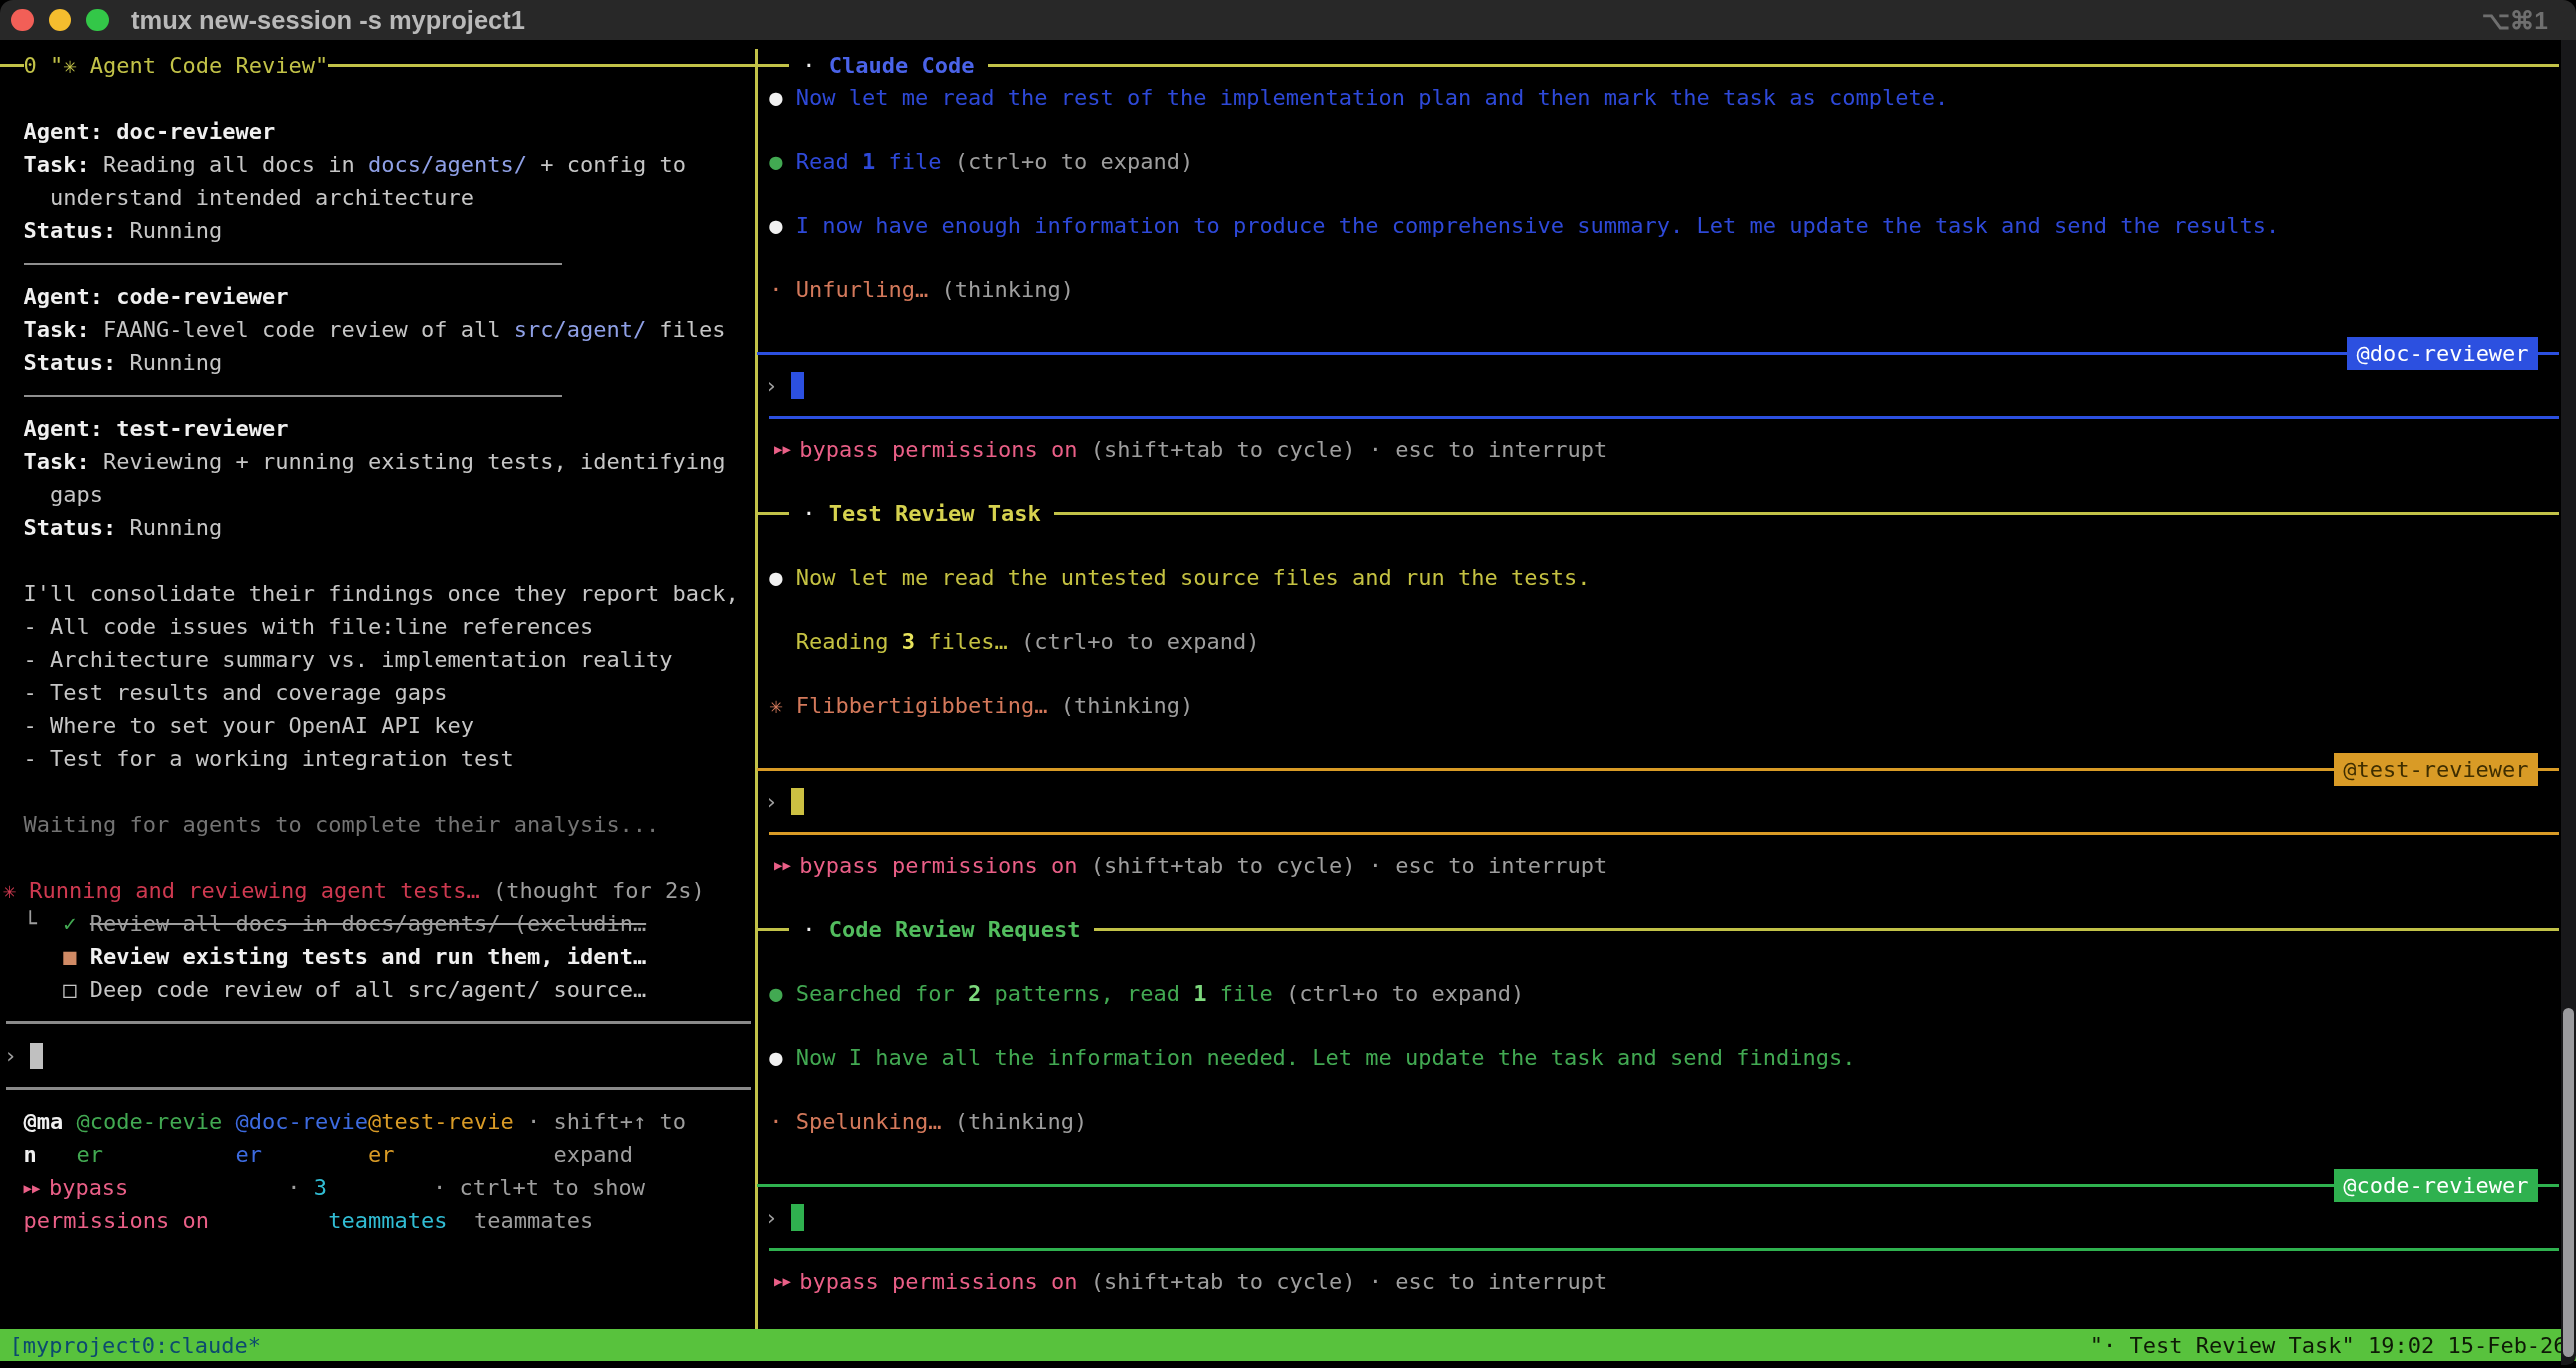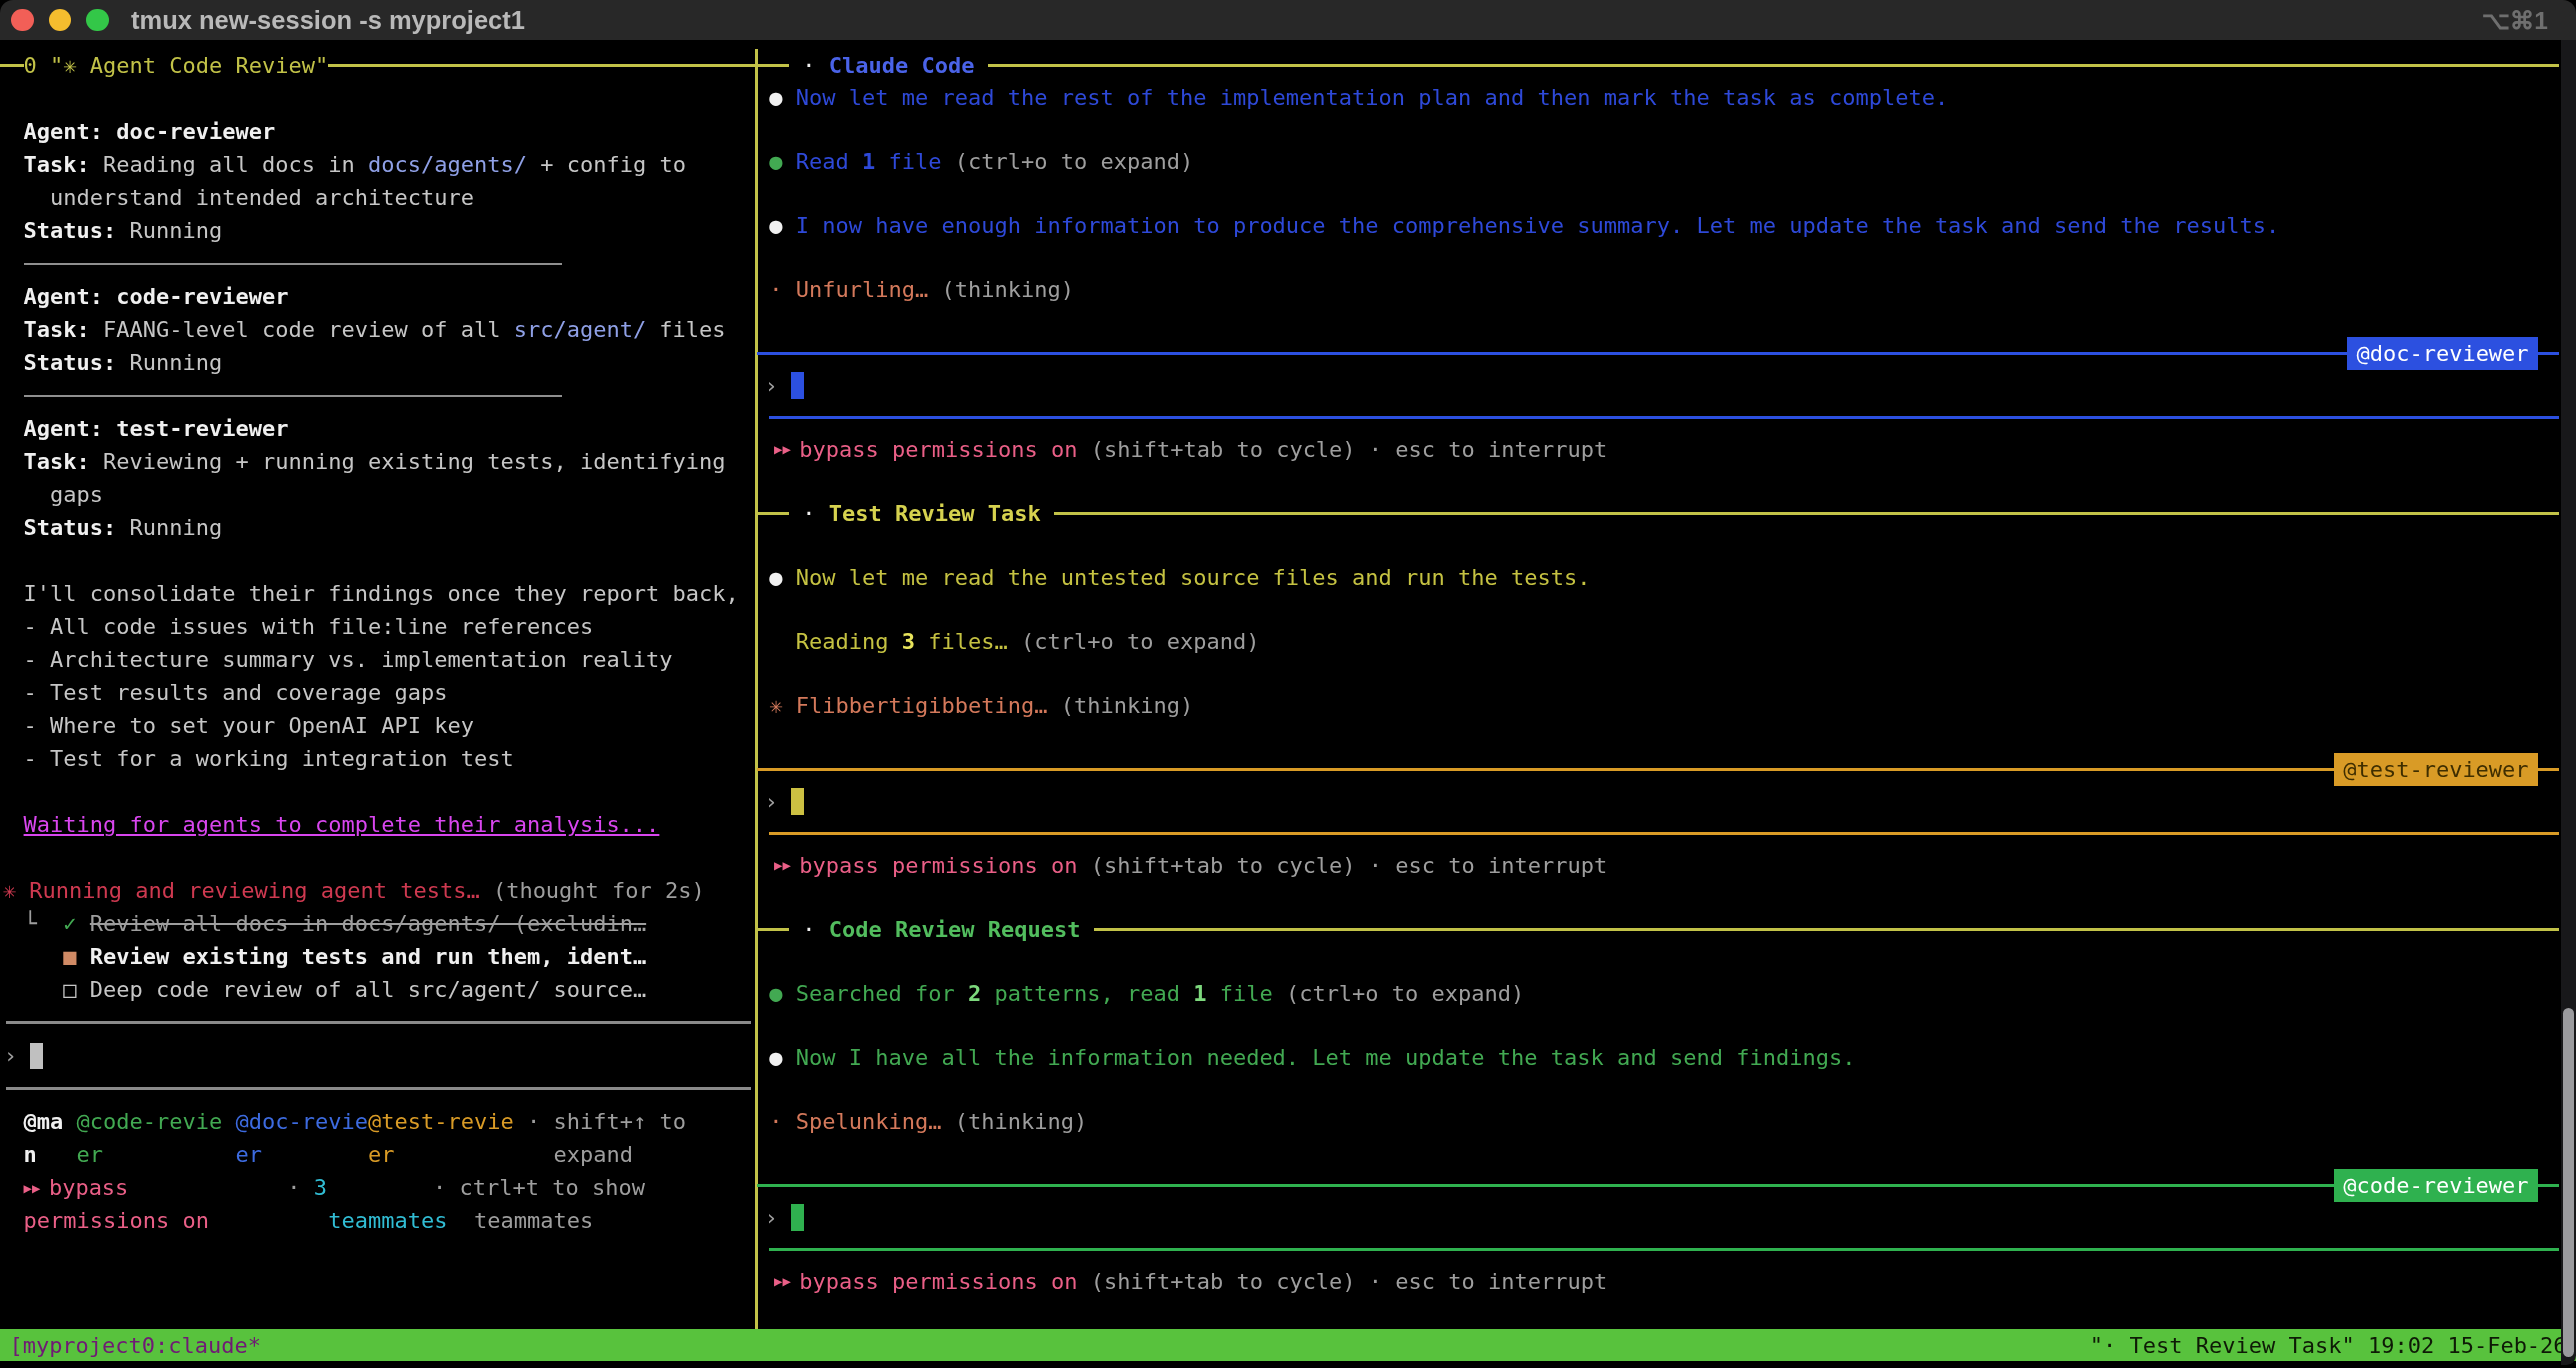--- a/index.html
+++ b/index.html
@@ -63,21 +63,21 @@
       <div class="trow"><span style="color: rgb(198, 198, 198);">  gaps</span></div>
       <div class="trow"><span style="color: rgb(240, 240, 240); font-weight: bold;">Status:</span><span style="color: rgb(198, 198, 198);"> Running</span></div>
       <div class="trow"></div>
       <div class="trow"><span style="color: rgb(198, 198, 198);">I'll consolidate their findings once they report back,</span></div>
       <div class="trow"><span style="color: rgb(198, 198, 198);">- All code issues with file:line references</span></div>
       <div class="trow"><span style="color: rgb(198, 198, 198);">- Architecture summary vs. implementation reality</span></div>
       <div class="trow"><span style="color: rgb(198, 198, 198);">- Test results and coverage gaps</span></div>
       <div class="trow"><span style="color: rgb(198, 198, 198);">- Where to set your OpenAI API key</span></div>
       <div class="trow"><span style="color: rgb(198, 198, 198);">- Test for a working integration test</span></div>
       <div class="trow"></div>
-      <div class="trow"><span style="color: #d946ef; text-decoration: underline;">Waiting for agents to complete their analysis...</span></div>
+      <div class="trow"><span style="color: #737373;">Waiting for agents to complete their analysis...</span></div>
       <div class="trow"></div>
       <div class="trow" style="padding-left: 2.8px;"><span style="color: rgb(206, 57, 80);">✳ </span><span style="color: rgb(206, 57, 80);">Running and reviewing agent tests… </span><span style="color: rgb(158, 158, 158);">(thought for 2s)</span></div>
       <div class="trow"><span style="color: rgb(158, 158, 158);">└  </span><span style="color: rgb(66, 169, 82);">✓ </span><span style="color: rgb(158, 158, 158); text-decoration: line-through;">Review all docs in docs/agents/ (excludin…</span></div>
       <div class="trow"><span style="color: rgb(198, 198, 198);">   </span><span style="color: rgb(208, 138, 101);">■ </span><span style="color: rgb(240, 240, 240); font-weight: bold;">Review existing tests and run them, ident…</span></div>
       <div class="trow"><span style="color: rgb(198, 198, 198);">   </span><span style="color: rgb(198, 198, 198);">□ </span><span style="color: rgb(198, 198, 198);">Deep code review of all src/agent/ source…</span></div>
       <div class="trow" style="padding-left: 5.7px; padding-right: 5.7px;"><div class="hline grow" style="background: rgb(138, 138, 138);"></div></div>
       <div class="trow" style="padding-left: 3.8px;"><span style="color: rgb(158, 158, 158);">› </span><span class="cursor" style="background: rgb(192, 192, 192);"></span></div>
       <div class="trow" style="padding-left: 5.7px; padding-right: 5.7px;"><div class="hline grow" style="background: rgb(138, 138, 138);"></div></div>
       <div class="trow"><span style="color: rgb(240, 240, 240); font-weight: bold;">@ma</span><span style="color: rgb(198, 198, 198);"> </span><span style="color: rgb(66, 169, 82);">@code-revie</span><span style="color: rgb(198, 198, 198);"> </span><span style="color: rgb(61, 107, 224);">@doc-revie</span><span style="color: rgb(217, 155, 38);">@test-revie</span><span style="color: rgb(158, 158, 158);"> · </span><span style="color: rgb(158, 158, 158);">shift+↑ to</span></div>
       <div class="trow"><span style="color: rgb(240, 240, 240); font-weight: bold;">n</span><span style="color: rgb(198, 198, 198);">   </span><span style="color: rgb(66, 169, 82);">er</span><span style="color: rgb(198, 198, 198);">          </span><span style="color: rgb(61, 107, 224);">er</span><span style="color: rgb(198, 198, 198);">        </span><span style="color: rgb(217, 155, 38);">er</span><span style="color: rgb(198, 198, 198);">            </span><span style="color: rgb(158, 158, 158);">expand</span></div>
@@ -122,20 +122,20 @@
       <div class="trow"><span style="color: rgb(212, 121, 91);">· </span><span style="color: rgb(212, 121, 91);">Spelunking… </span><span style="color: rgb(158, 158, 158);">(thinking)</span></div>
       <div class="trow"></div>
       <div class="trow" style="padding-left: 0px;"><div class="hline grow" style="background: rgb(47, 177, 79);"></div><span class="badge" style="background: rgb(47, 177, 79); color: rgb(255, 255, 255);">@code-reviewer</span><div class="hline" style="width: 21px; background: rgb(47, 177, 79);"></div></div>
       <div class="trow" style="padding-left: 7.5px;"><span style="color: rgb(158, 158, 158);">› </span><span class="cursor" style="background: rgb(47, 177, 79);"></span></div>
       <div class="trow"><div class="hline grow" style="background: rgb(47, 177, 79);"></div></div>
       <div class="trow" style="padding-left: 17px;"><span style="color: rgb(234, 95, 135); font-size: 14px;">▶▶ </span><span style="color: rgb(234, 95, 135);">bypass permissions on </span><span style="color: rgb(158, 158, 158);">(shift+tab to cycle) · esc to interrupt</span></div>
     </div>
 </div>
 
 <div class="statusbar" style="background: rgb(88, 194, 61);">
-  <span style="color: #701a75;">[myproject0:claude*</span>
+  <span style="color: #0c4a6e;">[myproject0:claude*</span>
   <span style="color: rgb(14, 26, 6);">"· Test Review Task" 19:02 15-Feb-26</span>
 </div>
 
 <div class="scrolltrack" style="background: rgb(24, 24, 26);">
   <div class="scrollthumb" style="background: rgb(155, 155, 158);"></div>
 </div>
 
 
 </body></html>

